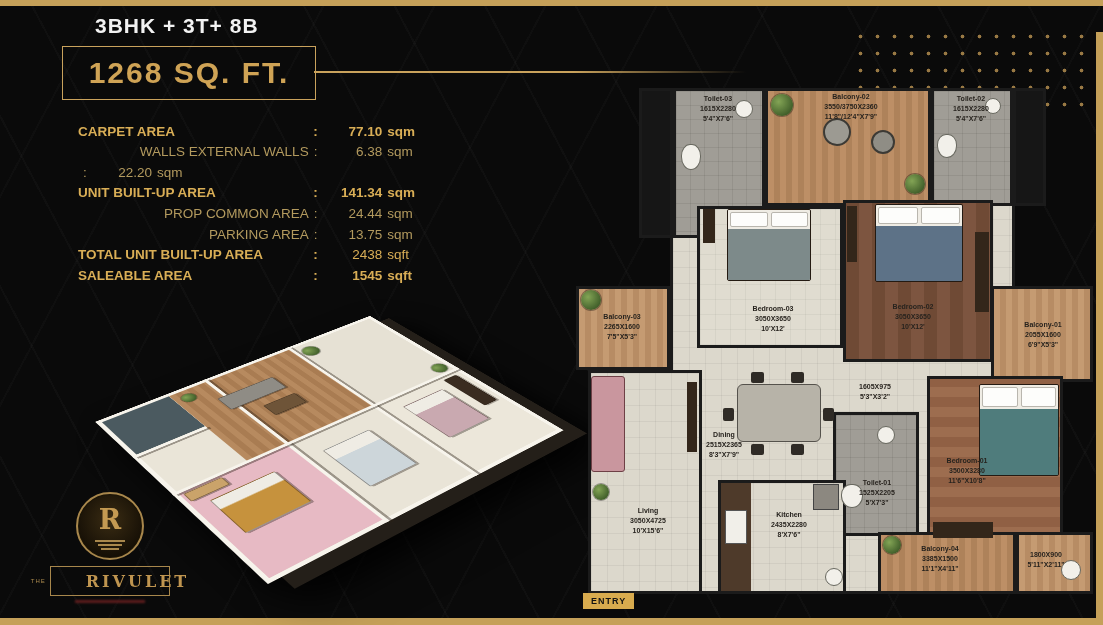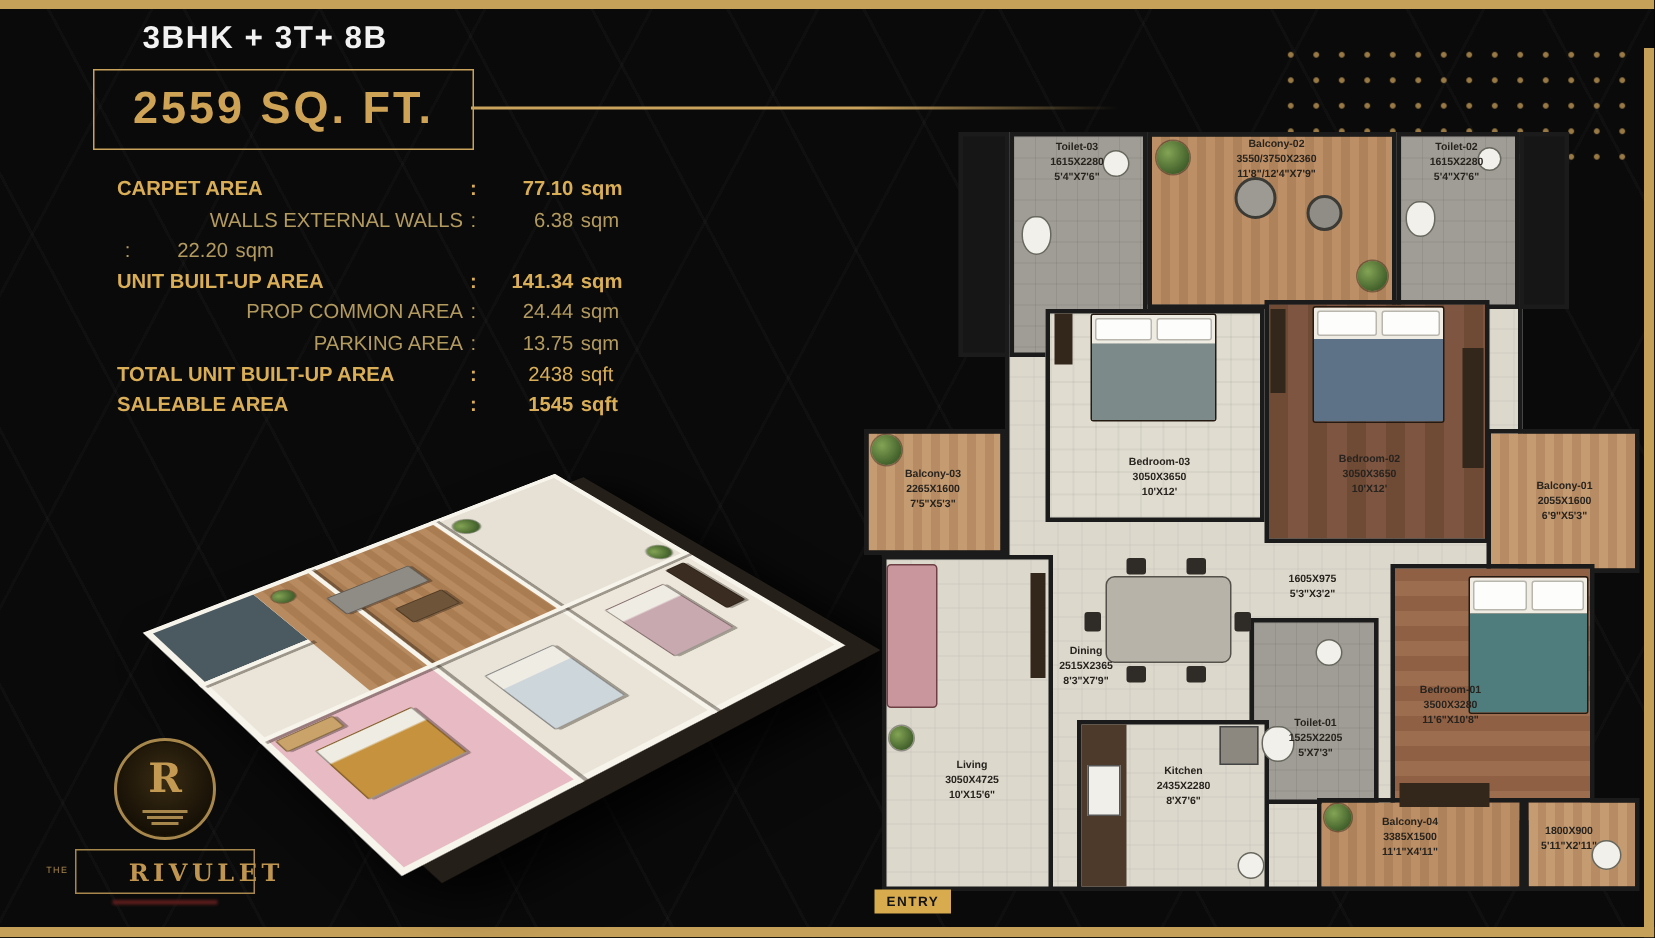--- a/index.html
+++ b/index.html
@@ -14,21 +14,21 @@
   .bar{background:#c5a059;}
   
   #unitTitle{left:95px;top:14px;font-size:21px;font-weight:700;color:#f2f2f2;letter-spacing:1px;}
   #areaBox{left:62px;top:46px;width:252px;height:52px;border:1.5px solid #c9a25c;
            display:flex;align-items:center;justify-content:center;}
   #areaBox span{font-size:30px;font-weight:700;color:#cfa355;letter-spacing:2px;}
   #areaLine{left:314px;top:71px;width:432px;height:1.5px;
             background:linear-gradient(90deg,#c9a25c 60%,rgba(201,162,92,0));}
   
   #areaTable{left:78px;top:118px;width:345px;}
-  .trow{display:flex;align-items:flex-start;height:20.6px;font-size:13.5px;color:#b39a5e;}
+  .trow{display:flex;align-items:flex-end;height:20.6px;font-size:13.5px;color:#b39a5e;}
   .trow.bold{font-weight:700;color:#d9ae56;}
   .tlabel{width:232px;}
   .trow.sub .tlabel{text-align:right;}
   .tcolon{width:14px;text-align:center;}
   .tvalue{width:60px;text-align:right;}
   .tunit{width:36px;margin-left:5px;}
   
   #dots{left:852px;top:28px;width:240px;height:88px;
         background-image:radial-gradient(circle,#b28d4e 1.6px,transparent 2.2px);
         background-size:17px 17px;opacity:.85;}
@@ -94,21 +94,21 @@
 
 <div id="stage">
 
   <div class="abs bar" style="left:0;top:0;width:1103px;height:6px;"></div>
   <div class="abs bar" style="left:0;bottom:0;width:1103px;height:7px;"></div>
   <div class="abs bar" style="right:0;top:32px;width:7px;height:593px;"></div>
   <div class="abs" id="dots"></div>
 
   <div class="abs" id="unitTitle">3BHK + 3T+ 8B</div>
   <div class="abs" id="areaBox">
-    <span>2559 SQ. FT.</span>
+    <span>1268 SQ. FT.</span>
   </div>
   <div class="abs" id="areaLine"></div>
 
   <div class="abs" id="areaTable">
     <div class="trow bold">
       <span class="tlabel">CARPET AREA</span>
         <span class="tcolon">:</span>
         <span class="tvalue">77.10</span>
         <span class="tunit">sqm</span>
     </div>

